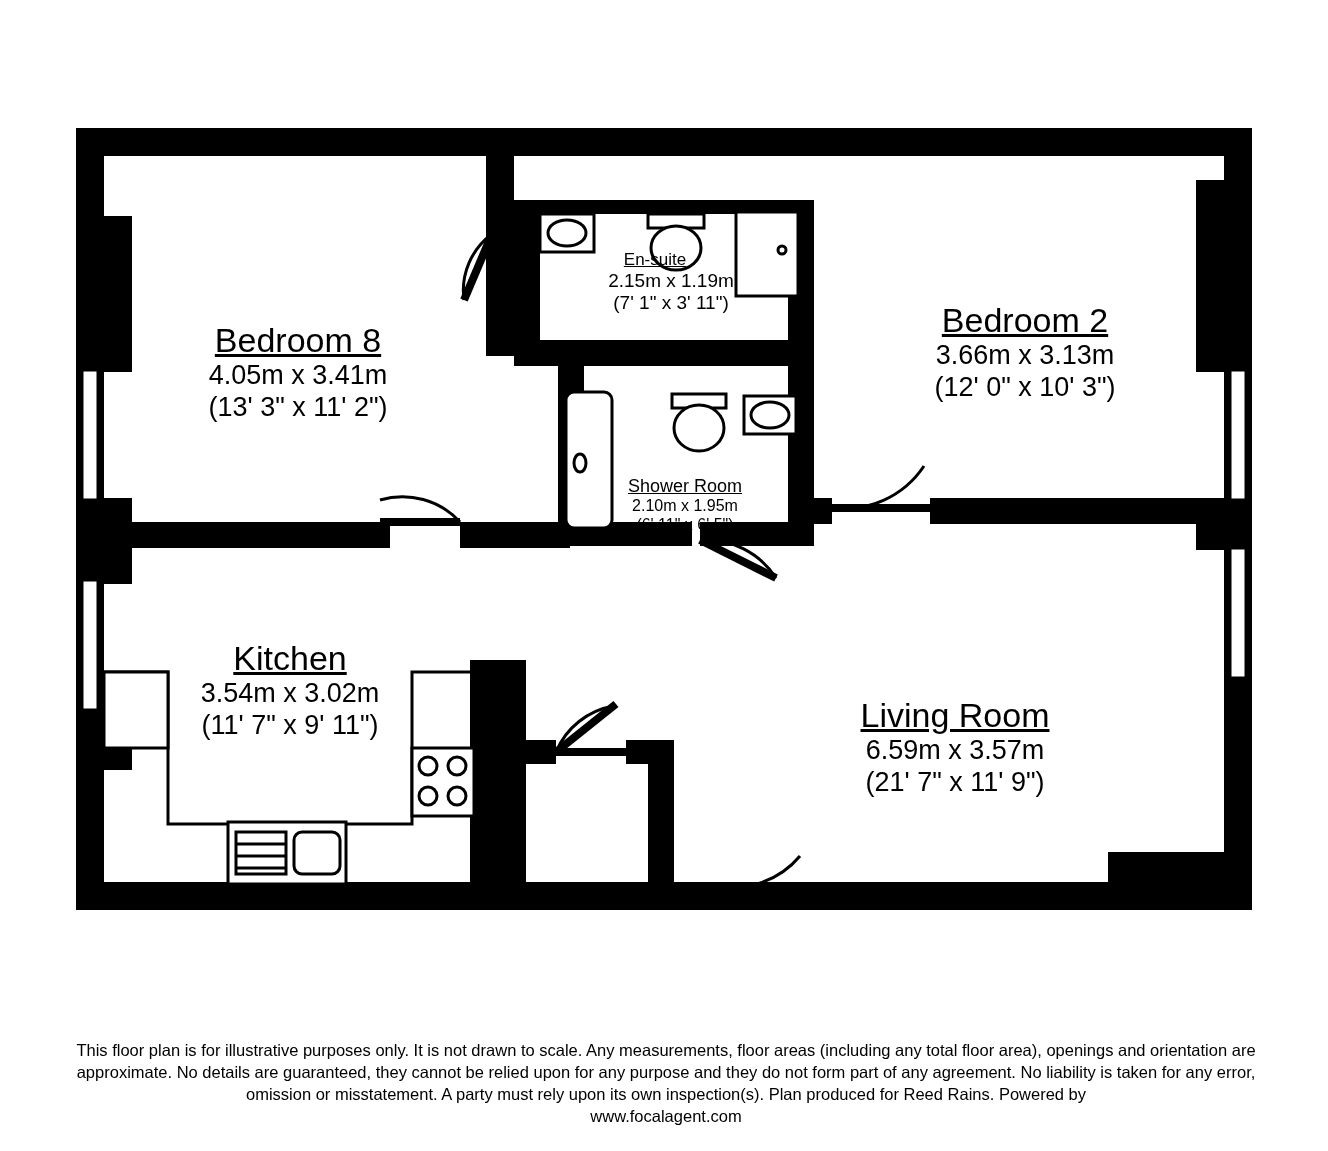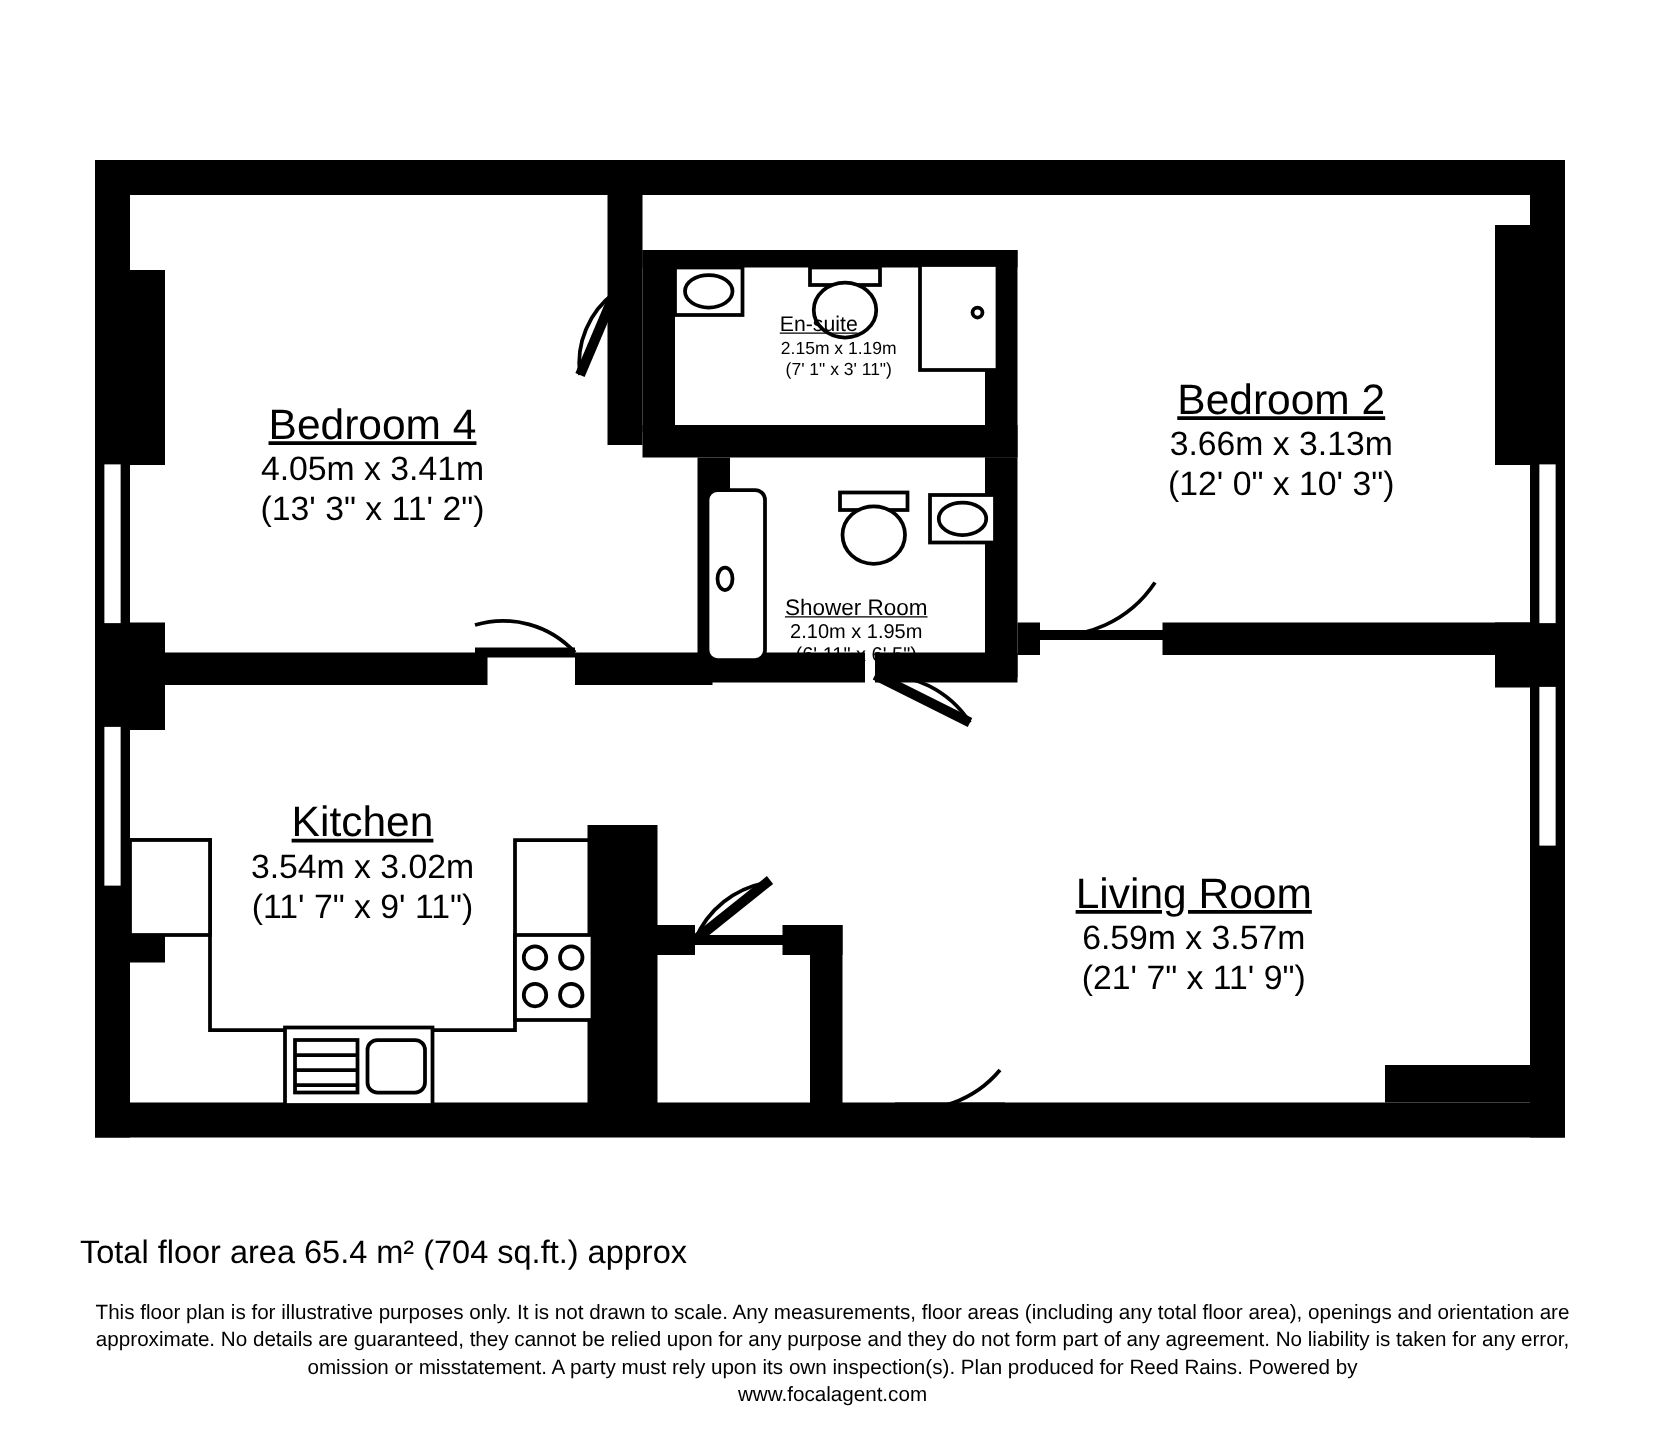--- a/index.html
+++ b/index.html
@@ -34,21 +34,21 @@
     display: block;
     font-weight: normal;
     text-decoration: underline;
   }
   .room-dim {
     display: block;
   }
   .big .room-name { font-size: 34px; }
   .big .room-dim  { font-size: 27px; }
   .small .room-name { font-size: 17px; }
-  .small .room-dim  { font-size: 14px; margin-left: 32px; }
+  .small .room-dim  { font-size: 19px; margin-left: 32px; }
   .tiny .room-name { font-size: 18px; }
   .tiny .room-dim  { font-size: 16px; }
 
   #bedroom1-label { left: 138px; top: 320px; width: 320px; }
   #bedroom2-label { left: 860px; top: 300px; width: 330px; }
   #ensuite-label  { left: 540px; top: 250px; width: 230px; }
   #shower-label   { left: 575px; top: 476px; width: 220px; }
   #kitchen-label  { left: 130px; top: 638px; width: 320px; }
   #living-label   { left: 790px; top: 695px; width: 330px; }
 
@@ -204,21 +204,21 @@
         <rect x="236" y="832" width="50" height="42"></rect>
         <line x1="236" y1="844" x2="286" y2="844"></line>
         <line x1="236" y1="856" x2="286" y2="856"></line>
         <line x1="236" y1="868" x2="286" y2="868"></line>
         <rect x="294" y="832" width="46" height="42" rx="8"></rect>
       </g>
     </g>
   </svg>
 
   <div class="room-label big" id="bedroom1-label">
-    <span class="room-name">Bedroom 4</span>
+    <span class="room-name">Bedroom 8</span>
     <span class="room-dim">4.05m x 3.41m</span>
     <span class="room-dim">(13' 3" x 11' 2")</span>
   </div>
 
   <div class="room-label big" id="bedroom2-label">
     <span class="room-name">Bedroom 2</span>
     <span class="room-dim">3.66m x 3.13m</span>
     <span class="room-dim">(12' 0" x 10' 3")</span>
   </div>
 
@@ -239,21 +239,20 @@
     <span class="room-dim">3.54m x 3.02m</span>
     <span class="room-dim">(11' 7" x 9' 11")</span>
   </div>
 
   <div class="room-label big" id="living-label">
     <span class="room-name">Living Room</span>
     <span class="room-dim">6.59m x 3.57m</span>
     <span class="room-dim">(21' 7" x 11' 9")</span>
   </div>
 
-  <div id="total-area">Total floor area 65.4 m² (704 sq.ft.) approx</div>
 
   <div id="disclaimer">
     <span>This floor plan is for illustrative purposes only. It is not drawn to scale. Any measurements, floor areas (including any total floor area), openings and orientation are approximate. No details are guaranteed, they cannot be relied upon for any purpose and they do not form part of any agreement. No liability is taken for any error, omission or misstatement. A party must rely upon its own inspection(s). Plan produced for Reed Rains. Powered by</span>
     <br>
     <span>www.focalagent.com</span>
   </div>
 
 </div>
 
 </body></html>

